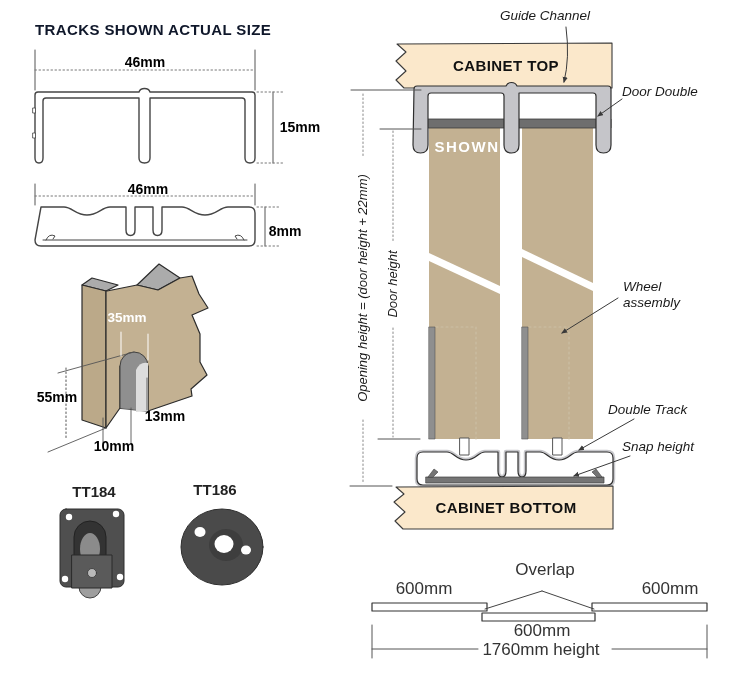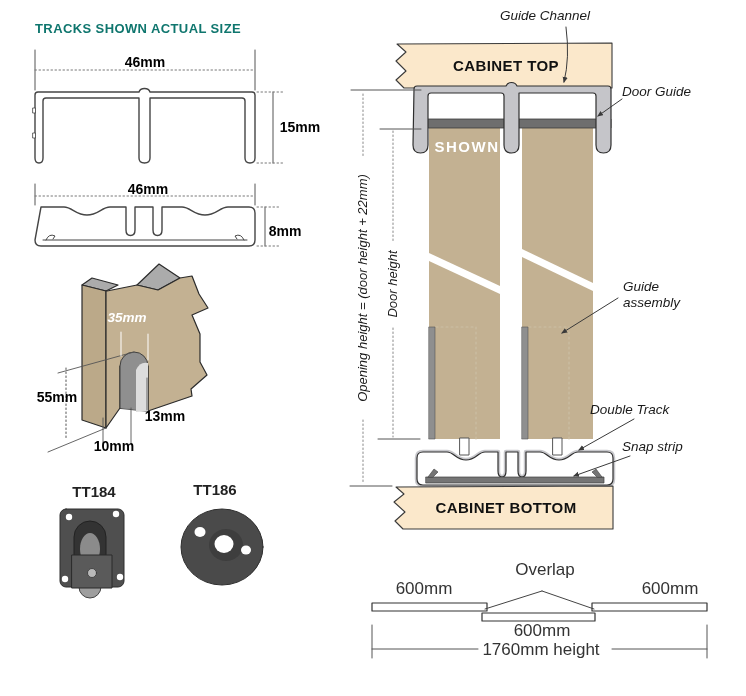--- a/index.html
+++ b/index.html
@@ -1,23 +1,23 @@
 <!DOCTYPE html>
 <html><head>
 <meta charset="utf-8">
 <style>
   html,body{margin:0;padding:0;background:#fff;}
   #stage{position:relative;width:746px;height:696px;background:#fff;overflow:hidden;
          font-family:"Liberation Sans",sans-serif;color:#1a1a1a;}
   #art{position:absolute;left:0;top:0;width:746px;height:696px;}
   .txt{position:absolute;white-space:nowrap;}
   .c{transform:translate(-50%,-50%);}
-  .heading{font-size:13px;font-weight:600;letter-spacing:.4px;color:#0f766e;}
+  .heading{font-size:15px;font-weight:600;letter-spacing:.4px;color:#0f172a;}
   .dim{font-size:14px;font-weight:600;color:#000000;}
-  .dim-w{font-size:13.5px;font-weight:700;color:#fff;font-style:italic;}
+  .dim-w{font-size:13.5px;font-weight:700;color:#fff;}
   .callout{font-size:13.5px;font-style:italic;color:#1a1a1a;}
   .cap{font-size:15px;font-weight:700;letter-spacing:.4px;color:#111;}
   .door-cap{font-size:15px;font-weight:700;letter-spacing:1.5px;color:#fff;}
   .prod{font-size:15px;font-weight:700;color:#222;}
   .ov{font-size:17px;color:#333;text-align:right;}
   .rot{transform:translate(-50%,-50%) rotate(-90deg);font-size:13px;font-style:italic;color:#1a1a1a;}
 </style>
 </head>
 <body>
 
@@ -161,25 +161,25 @@
 
   <div class="txt dim-w c" style="left:127px;top:317px">35mm</div>
   <div class="txt dim c" style="left:57px;top:397px">55mm</div>
   <div class="txt dim c" style="left:165px;top:416px">13mm</div>
   <div class="txt dim c" style="left:114px;top:446px">10mm</div>
 
   <div class="txt prod c" style="left:94px;top:491px">TT184</div>
   <div class="txt prod c" style="left:215px;top:489px">TT186</div>
 
   <div class="txt callout c" style="left:545px;top:15px">Guide Channel</div>
-  <div class="txt callout" style="left:622px;top:84px">Door Guide</div>
-  <div class="txt callout" style="left:623px;top:279px">Guide</div>
+  <div class="txt callout" style="left:622px;top:84px">Door Double</div>
+  <div class="txt callout" style="left:623px;top:279px">Wheel</div>
   <div class="txt callout" style="left:623px;top:295px">assembly</div>
-  <div class="txt callout" style="left:590px;top:402px">Double Track</div>
-  <div class="txt callout" style="left:622px;top:439px">Snap strip</div>
+  <div class="txt callout" style="left:608px;top:402px">Double Track</div>
+  <div class="txt callout" style="left:622px;top:439px">Snap height</div>
 
   <div class="txt cap c" style="left:506px;top:65px">CABINET TOP</div>
   <div class="txt door-cap c" style="left:467px;top:146px">SHOWN</div>
   <div class="txt cap c" style="left:506px;top:507px">CABINET BOTTOM</div>
 
   <div class="txt rot" style="left:362px;top:288px">Opening height = (door height + 22mm)</div>
   <div class="txt rot" style="left:392px;top:284px">Door height</div>
 
   <div class="txt ov c" style="left:545px;top:570px">Overlap</div>
   <div class="txt ov c" style="left:424px;top:589px">600mm</div>

